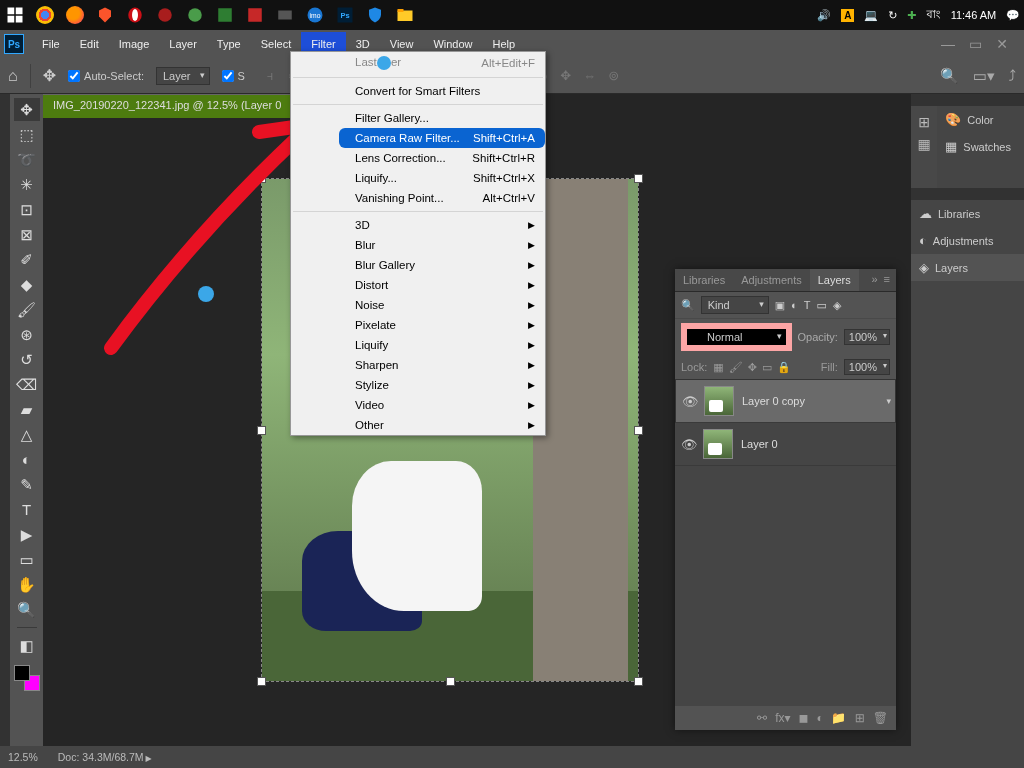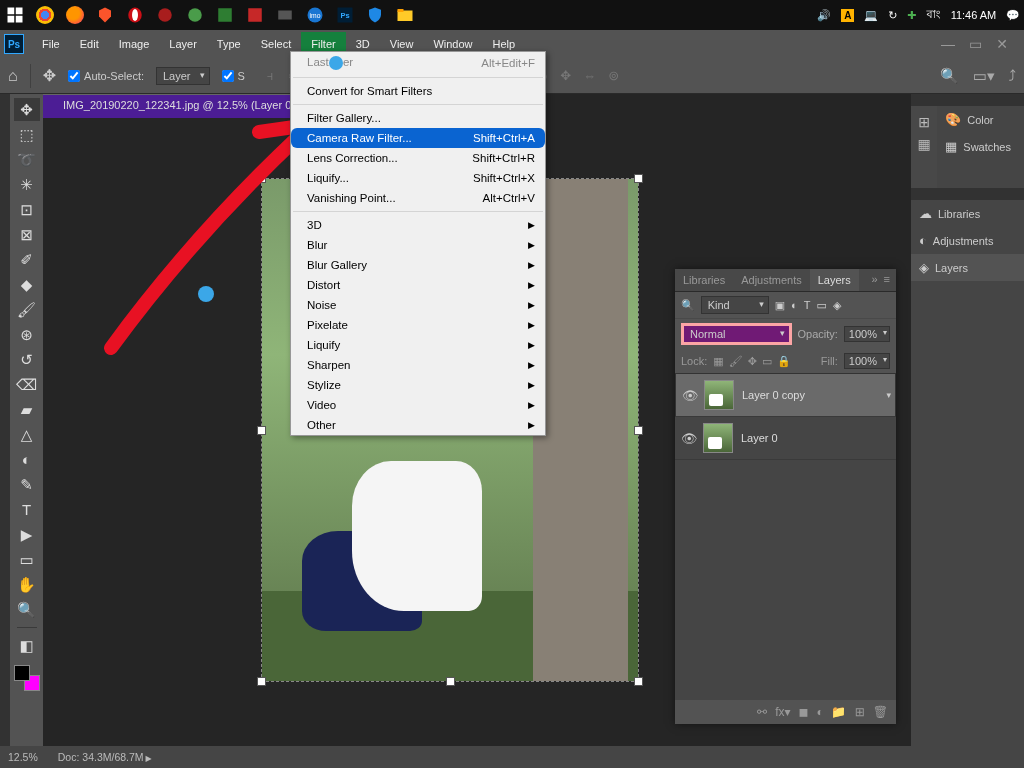--- a/index.html
+++ b/index.html
@@ -13,21 +13,21 @@
 .tb-icon svg { width: 18px; height: 18px; }
 .win-icon { color: #fff; }
 .chrome { background: radial-gradient(circle, #4285f4 30%, #ea4335 30%, #ea4335 50%, #fbbc05 50%, #fbbc05 70%, #34a853 70%); border-radius: 50%; width: 18px; height: 18px; }
 .ff-icon { width: 18px; height: 18px; border-radius: 50%; background: radial-gradient(circle at 40% 40%, #ff9500 40%, #ff5e3a 70%, #9c27b0 100%); }
 
 
 .menubar { height: 28px; background: #535353; display: flex; align-items: center; padding-left: 4px; color: #eee; }
 .ps-icon { width: 20px; height: 20px; background: #001e36; color: #31a8ff; font-weight: bold; font-size: 10px; display: flex; align-items: center; justify-content: center; border: 1px solid #31a8ff; margin-right: 8px; }
 .menubar-items { display: flex; align-items: center; }
 .menubar-item { padding: 6px 10px; cursor: default; }
-.menubar-item.active { background: #15803d; }
+.menubar-item.active { background: #1d4ed8; }
 .menubar-right { margin-left: auto; display: flex; gap: 14px; padding-right: 16px; font-size: 14px; color: #999; }
 
 
 .optbar { height: 36px; background: #535353; display: flex; align-items: center; padding: 0 8px; gap: 12px; border-bottom: 1px solid #2a2a2a; }
 .optbar .home { font-size: 16px; color: #ccc; }
 .optbar .sep { width: 1px; height: 24px; background: #404040; }
 .move-icon { font-size: 16px; }
 .chk { display: flex; align-items: center; gap: 4px; }
 .chk input { width: 12px; height: 12px; }
 .sel { background: #454545; border: 1px solid #333; padding: 2px 18px 2px 6px; color: #ccc; position: relative; }
@@ -44,21 +44,21 @@
 .tools { width: 33px; background: #535353; display: flex; flex-direction: column; align-items: center; padding-top: 4px; gap: 2px; }
 .tool { width: 26px; height: 23px; display: flex; align-items: center; justify-content: center; font-size: 15px; color: #ddd; }
 .tool.active { background: #3a3a3a; }
 .swatches { margin-top: 6px; width: 26px; height: 26px; position: relative; }
 .swatch-fg { width: 16px; height: 16px; background: #000; border: 1px solid #888; position: absolute; top: 0; left: 0; }
 .swatch-bg { width: 16px; height: 16px; background: #ff00ff; border: 1px solid #888; position: absolute; bottom: 0; right: 0; }
 
 
 .canvas-wrap { flex: 1; background: #252525; display: flex; flex-direction: column; position: relative; }
 .doc-tab { height: 24px; display: flex; }
-.doc-tab-inner { background: #4c1d95; border-top: 1px solid #666; border-right: 1px solid #2a2a2a; padding: 4px 20px; color: #ddd; font-size: 11px; }
+.doc-tab-inner { background: #4d7c0f; border-top: 1px solid #666; border-right: 1px solid #2a2a2a; padding: 4px 10px; color: #ddd; font-size: 11px; }
 .canvas { flex: 1; background: #252525; position: relative; overflow: hidden; }
 .image-box { position: absolute; left: 218px; top: 60px; width: 378px; height: 504px; border: 1px dashed #888; }
 .image-content { width: 100%; height: 100%; background: linear-gradient(to bottom, #7a9a6a 0%, #8fb578 35%, #5a7248 100%); position: relative; overflow: hidden; }
 .tree { position: absolute; right: 10px; top: 0; width: 95px; height: 100%; background: #888075; }
 .person { position: absolute; left: 20px; bottom: 30px; width: 200px; height: 230px; }
 .shirt { position: absolute; right: 0; bottom: 40px; width: 130px; height: 150px; background: #f5f5f5; border-radius: 30% 20% 10% 40%; }
 .pants { position: absolute; left: 20px; bottom: 20px; width: 120px; height: 100px; background: #1a2456; border-radius: 30% 60% 10% 20%; }
 .grass { position: absolute; bottom: 0; left: 0; right: 0; height: 90px; background: #4a6638; }
 .sel-handle { width: 9px; height: 9px; background: #fff; border: 1px solid #555; position: absolute; }
 .h-tl { top: -5px; left: -5px; } .h-tr { top: -5px; right: -5px; }
@@ -67,35 +67,35 @@
 .h-ml { left: -5px; top: 50%; margin-top: -4px; } .h-mr { right: -5px; top: 50%; margin-top: -4px; }
 
 
 .red-arrow { position: absolute; left: 38px; top: 0px; width: 240px; height: 250px; z-index: 5; }
 
 
 .blue-dot { position: absolute; left: 155px; top: 168px; width: 16px; height: 16px; background: #3ba7e8; border-radius: 50%; z-index: 4;}
 
 
 .filter-menu { position: absolute; left: 290px; top: 51px; width: 256px; background: #f0f0f0; color: #000; font-size: 11.5px; z-index: 200; box-shadow: 2px 2px 6px rgba(0,0,0,0.4); border: 1px solid #979797;}
-.filter-item { padding: 4px 10px 4px 16px; display: flex; justify-content: space-between; align-items: center;}
+.filter-item { padding: 4px 10px 4px 16px; display: flex; justify-content: space-between; align-items: center; margin-left: 48px;}
 .filter-item.highlighted { background: #0a64d1; color: #fff; border-radius: 6px; }
 .filter-item .arrow { font-size: 9px; }
 .filter-sep { height: 1px; background: #d4d4d4; margin: 3px 2px; }
 
 
 .layers-panel { position: absolute; right: 128px; top: 175px; width: 221px; background: #535353; color: #ccc; font-size: 11px; z-index: 50; box-shadow: 0 0 8px rgba(0,0,0,0.5); }
 .lp-tabs { display: flex; background: #484848; border-bottom: 1px solid #2a2a2a; }
 .lp-tab { padding: 5px 8px; color: #999; }
 .lp-tab.active { background: #535353; color: #ddd; }
 .lp-extras { margin-left: auto; display: flex; gap: 6px; padding: 4px 6px; color: #999; }
 .lp-row { display: flex; align-items: center; padding: 4px 6px; gap: 6px; border-bottom: 1px solid #494949;}
 .lp-search { width: 68px; }
 .lp-mode-row { display: flex; align-items: center; padding: 4px 6px; gap: 6px;}
-.lp-mode-sel { background: #701a75; border: 3px solid #fca5a5; padding: 2px 16px 2px 6px; flex: 1; color: #ccc; position: relative;}
+.lp-mode-sel { background: #000000; border: 6px solid #fca5a5; padding: 2px 16px 2px 20px; flex: 1; color: #ccc; position: relative;}
 .lp-mode-sel::after { content: '▾'; position: absolute; right: 4px; font-size: 9px; }
 .lp-opacity { color: #aaa; }
 .lp-opacity-val { background: #454545; border: 1px solid #333; padding: 1px 12px 1px 4px; color: #ccc; position: relative;}
 .lp-opacity-val::after { content: '▾'; position: absolute; right: 2px; font-size: 8px; }
 .lp-lock-row { display: flex; align-items: center; padding: 4px 6px; gap: 6px; color: #999;}
 .lp-lock-icons { display: flex; gap: 5px; font-size: 11px; }
 .lp-lock-spacer { flex: 1; }
 .lp-layers { background: #454545; }
 .lp-layer { display: flex; align-items: center; padding: 6px; gap: 8px; border-bottom: 1px solid #3a3a3a; }
 .lp-layer.sel { background: #6a6a6a; }

